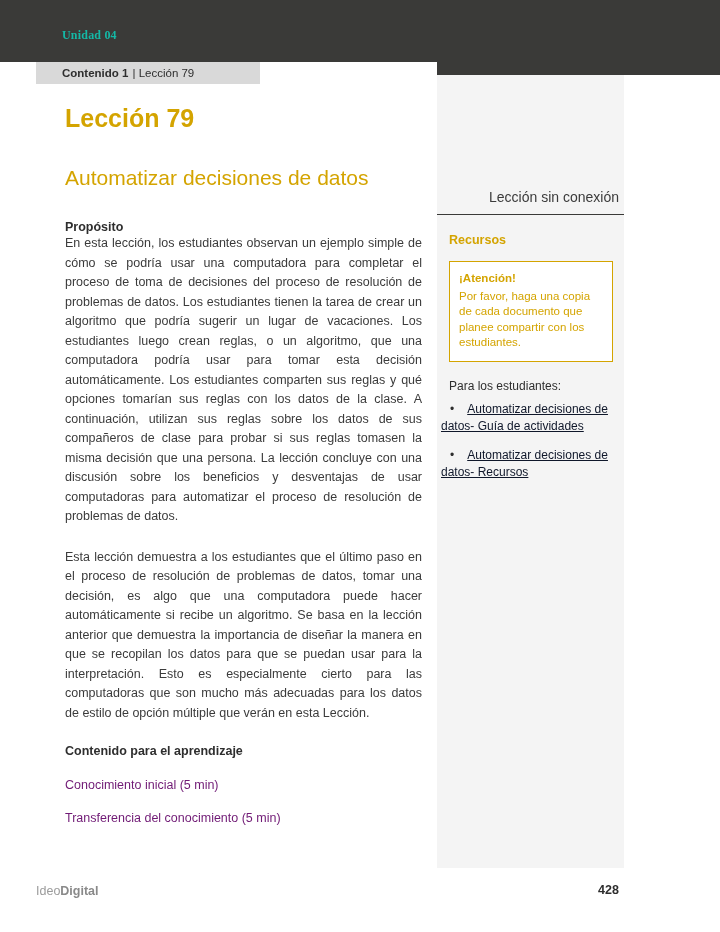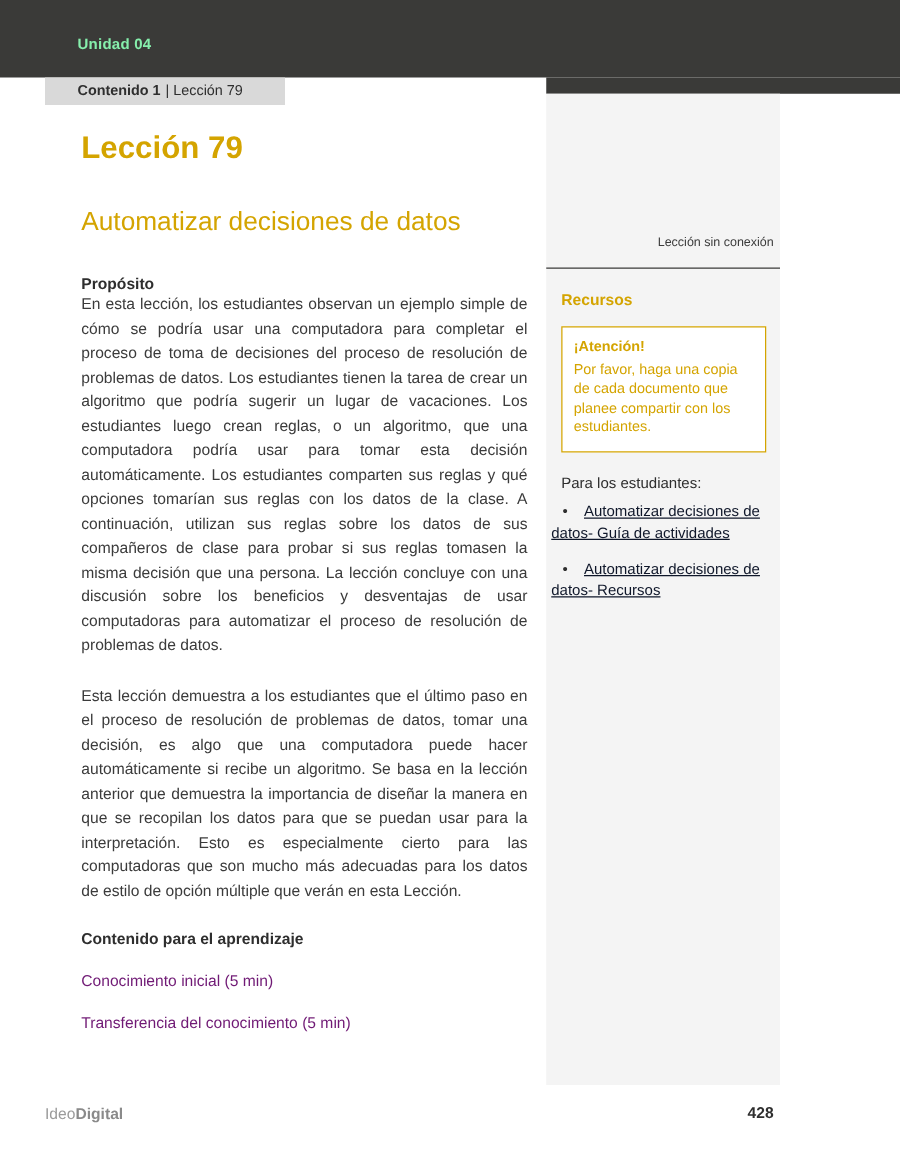--- a/index.html
+++ b/index.html
@@ -14,32 +14,33 @@
     overflow: hidden;
   }
   
   .top-bar {
     position: absolute; top: 0; left: 0;
     width: 720px; height: 62px;
     background: #3a3a38;
   }
   .top-bar .unit {
     position: absolute; left: 62px; top: 28px;
-    color: #86efac; font-size: 12px; font-weight: bold;
+    color: #14b8a6; font-size: 12px; font-weight: bold;
     letter-spacing: 0.2px;
+    font-family: Liberation Serif, serif;
   }
   .top-bar-ext {
     position: absolute; top: 62px; left: 437px;
     width: 283px; height: 13px;
     background: #3a3a38;
   }
   
   .breadcrumb {
     position: absolute; top: 62px; left: 36px;
-    width: 192px; height: 22px;
+    width: 224px; height: 22px;
     background: #d9d9d9;
     font-size: 11.5px; line-height: 22px;
     color: #2e2e2e;
     padding-left: 26px;
     white-space: nowrap;
   }
   .breadcrumb .bc-bold { font-weight: bold; }
   .breadcrumb .bc-rest { margin-left: 4px; }
   
   .content {
@@ -71,21 +72,21 @@
     margin-bottom: 19px;
   }
   
   .panel {
     position: absolute; left: 437px; top: 75px;
     width: 187px; height: 793px;
     background: #f4f4f4;
   }
   .offline {
     position: absolute; top: 114px; right: 5px;
-    font-size: 10px; color: #3b3b3b;
+    font-size: 14px; color: #3b3b3b;
     white-space: nowrap;
     text-align: right;
   }
   .panel-divider {
     position: absolute; top: 139px; left: 0;
     width: 100%; height: 0;
     border-top: 1px solid #3a3a38;
   }
   .resources {
     position: absolute; top: 158px; left: 12px;

